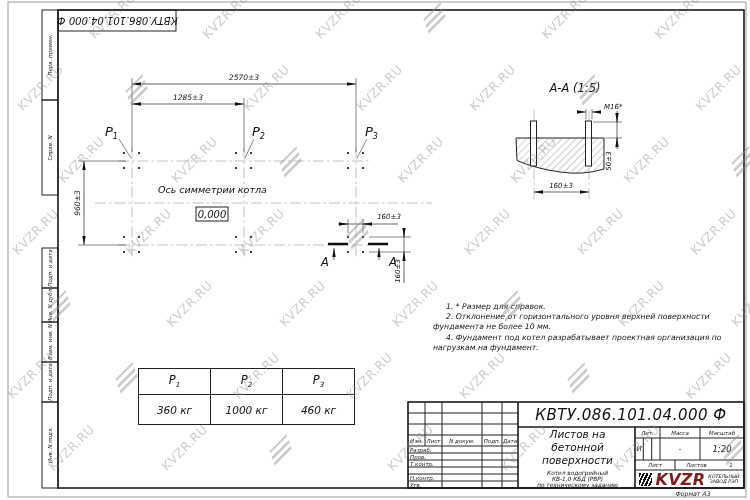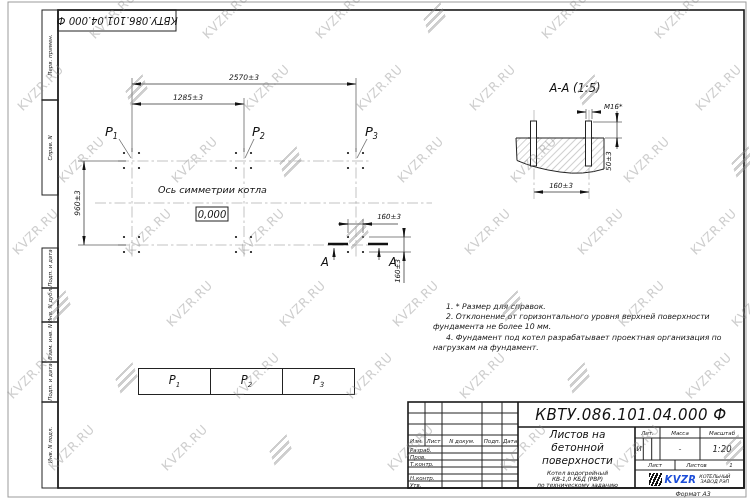--- a/index.html
+++ b/index.html
@@ -35,21 +35,21 @@
   .ltable{position:absolute;left:138px;top:368px;z-index:4;border-collapse:collapse;}
   .ltable th,.ltable td{border:1.3px solid #222;width:69px;text-align:center;font-style:italic;font-weight:normal;}
   .ltable th{height:23px;font-size:11.5px;}
   .ltable td{height:27px;font-size:10.5px;}
   .ltable th sub{font-size:7px;}
   
   .tb{font-size:5.5px;color:#222;z-index:4;position:absolute;font-style:italic;}
   .ctr{display:flex;align-items:center;justify-content:center;text-align:center;}
   .logo-ico{width:13px;height:13px;background:#111;margin-right:3px;position:relative;overflow:hidden;}
   .logo-ico i{position:absolute;inset:0;background:repeating-linear-gradient(115deg,transparent 0 2px,#fff 2px 3.4px);}
-  .logo-kvzr{font-size:10px;font-weight:bold;font-style:italic;letter-spacing:.3px;color:#1d4ed8;}
+  .logo-kvzr{font-size:16px;font-weight:bold;font-style:italic;letter-spacing:.3px;color:#7f1d1d;}
   .logo-sub{font-size:4.8px;line-height:5.4px;margin-left:3px;color:#111;font-style:italic;}
 </style>
 </head>
 <body>
 
 <div class="sheet">
 
   <div class="wm-layer">
       <span class="wm-text" style="left: 83px; top: 8px;">KVZR.RU</span>
       <span class="wm-text" style="left: 196px; top: 8px;">KVZR.RU</span>
@@ -267,20 +267,25 @@
     <p>4. Фундамент под котел разрабатывает проектная организация по нагрузкам на фундамент.</p>
   </div>
 
   <table class="ltable">
     <tbody>
         <tr>
       <th><span>P</span><sub>1</sub></th>
       <th><span>P</span><sub>2</sub></th>
       <th><span>P</span><sub>3</sub></th>
     </tr>
+    <tr>
+      <td>360 кг</td>
+      <td>1000 кг</td>
+      <td>460 кг</td>
+    </tr>
   </tbody>
     </table>
 
   <div class="txt ctr" style="left:520px;top:404px;width:222px;height:21px;font-size:15px;letter-spacing:.5px;">КВТУ.086.101.04.000  Ф</div>
 
   <div class="txt" style="left:520px;top:428px;width:115px;height:40px;font-size:10.5px;line-height:13px;text-align:center;">
     <div>Листов на</div>
     <div>бетонной</div>
     <div>поверхности</div>
   </div>

